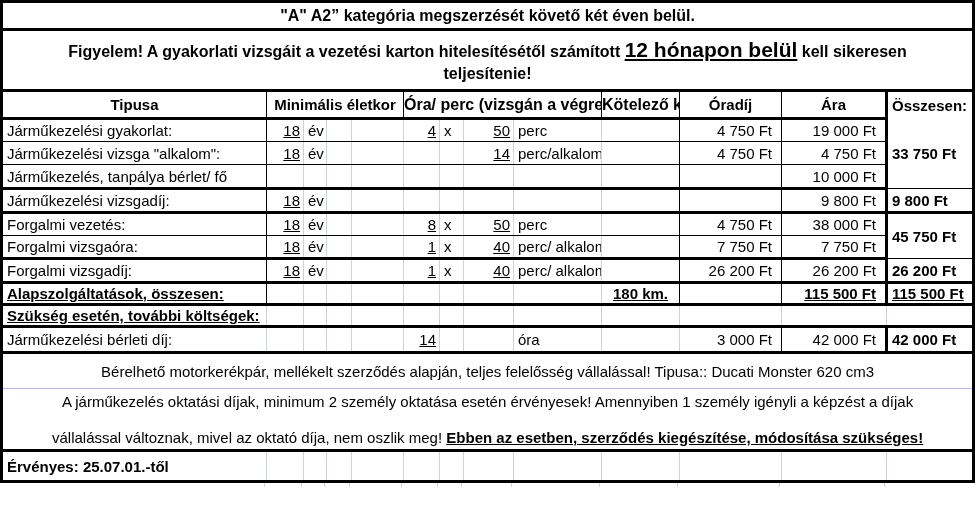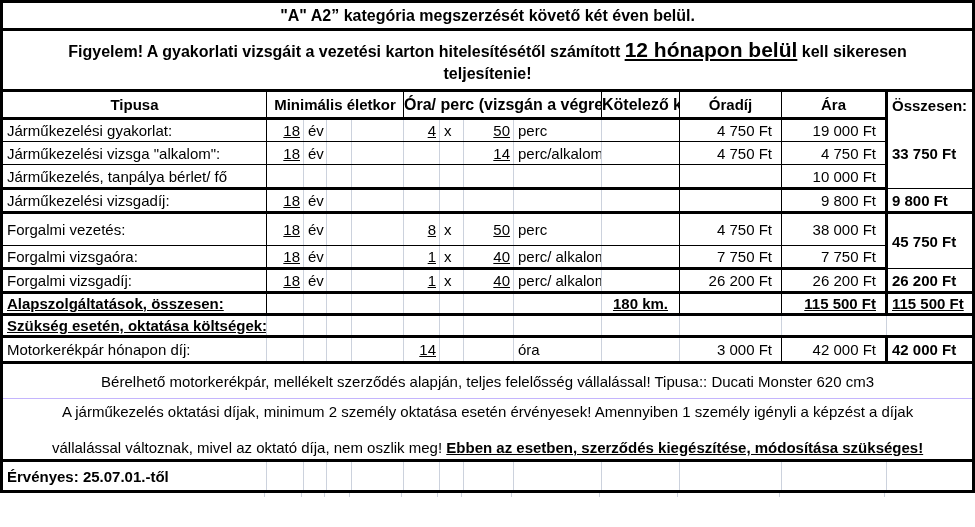--- a/index.html
+++ b/index.html
@@ -143,21 +143,21 @@
       <td class="gr"></td>
       <td class="gr"></td>
       <td class="gr"></td>
       <td class="gr"></td>
       <td class="kr"></td>
       <td class="kr"></td>
       <td class="ft tr3">9 800 Ft</td>
       <td class="tot">9 800 Ft</td>
     </tr>
 
-    <tr class="sep" style="height:33px">
+    <tr class="sep" style="height:23px">
       <td class="lab kr">Forgalmi vezetés:</td>
       <td class="num gr">18</td>
       <td class="lab gr">év</td>
       <td class="gr"></td>
       <td class="gr"></td>
       <td class="num gr">8</td>
       <td class="lab gr">x</td>
       <td class="num gr">50</td>
       <td class="lab gr">perc</td>
       <td class="kr"></td>
@@ -207,37 +207,37 @@
       <td class="gr"></td>
       <td class="gr"></td>
       <td class="gr"></td>
       <td class="c b u kr">180 km.</td>
       <td class="kr"></td>
       <td class="ft b u tr3">115 500 Ft</td>
       <td class="tot u">115 500 Ft</td>
     </tr>
 
     <tr class="sepT" style="height:22px">
-      <td class="lab b u gr">Szükség esetén, oktatása költségek:</td>
+      <td class="lab b u gr">Szükség esetén, további költségek:</td>
       <td class="gr"></td>
       <td class="gr"></td>
       <td class="gr"></td>
       <td class="gr"></td>
       <td class="gr"></td>
       <td class="gr"></td>
       <td class="gr"></td>
       <td class="gr"></td>
       <td class="gr"></td>
       <td class="gr"></td>
       <td class="gr"></td>
       <td></td>
     </tr>
 
     <tr class="sepT" style="height:26px">
-      <td class="lab gr">Motorkerékpár hónapon díj:</td>
+      <td class="lab gr">Járműkezelési bérleti díj:</td>
       <td class="gr"></td>
       <td class="gr"></td>
       <td class="gr"></td>
       <td class="gr"></td>
       <td class="num gr">14</td>
       <td class="gr"></td>
       <td class="gr"></td>
       <td class="lab gr">óra</td>
       <td class="gr"></td>
       <td class="ft kr">3 000 Ft</td>

